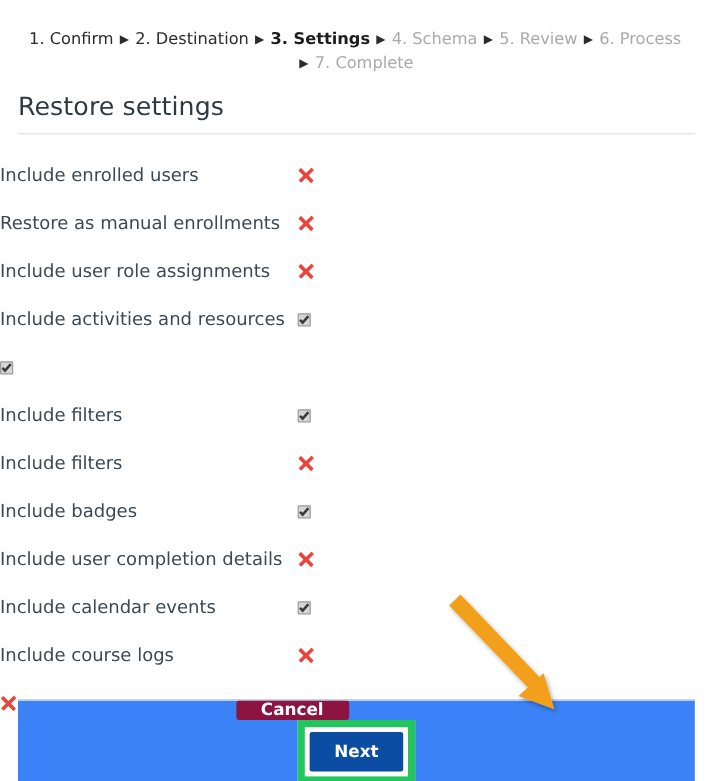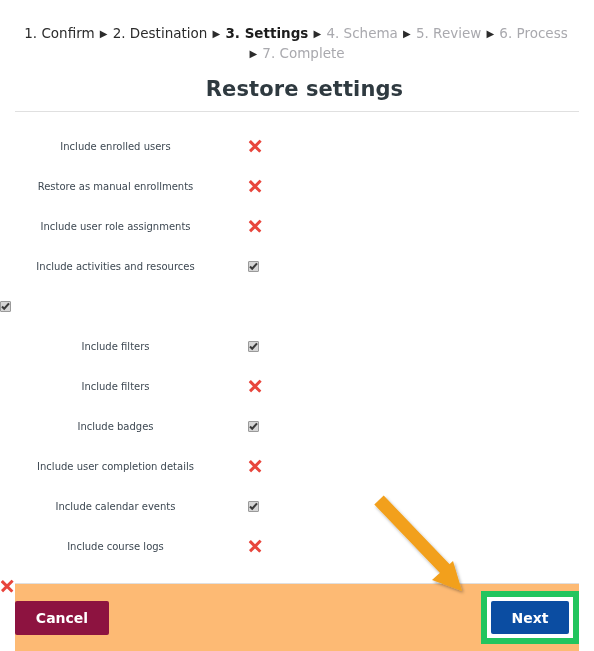--- a/index.html
+++ b/index.html
@@ -39,44 +39,43 @@
     font-size: 10px;
     padding: 0 2px;
     position: relative;
     top: -1px;
   }
 
   
   .page-title {
     margin: 13px 0 0 15px;
     font-size: 21px;
-    font-weight: bold;
+    font-weight: normal;
     color: #2f3a40;
     letter-spacing: .1px;
-    text-align: center;
   }
   .title-rule {
     margin: 10px 15px 0 15px;
     height: 1px;
     background: #e0e0e0;
   }
 
   
   .settings {
     margin-top: 14px;
   }
   .setting-row {
     display: flex;
     align-items: center;
     height: 40px;
   }
   .setting-label {
     width: 248px;
-    text-align: center;
-    font-size: 10px;
+    text-align: left;
+    font-size: 15px;
     color: #3d4852;
     padding-right: 17px;
     box-sizing: border-box;
     white-space: nowrap;
   }
   .setting-control {
     width: 30px;
     display: flex;
     align-items: center;
     justify-content: flex-start;
@@ -119,25 +118,26 @@
     top: 0px;
   }
 
   
   .footer {
     position: absolute;
     left: 15px;
     right: 15px;
     bottom: 0;
     top: 583px;
-    background: #fdba74;
+    background: #3b82f6;
     border-top: 1px solid #dfdfdf;
     display: flex;
     align-items: center;
-    justify-content: space-between;
+    justify-content: flex-start;
+    flex-direction: column;
   }
   .btn {
     font-family: "DejaVu Sans", "Liberation Sans", sans-serif;
     font-size: 14px;
     font-weight: bold;
     color: #ffffff;
     border: none;
     cursor: pointer;
     padding: 0;
   }

